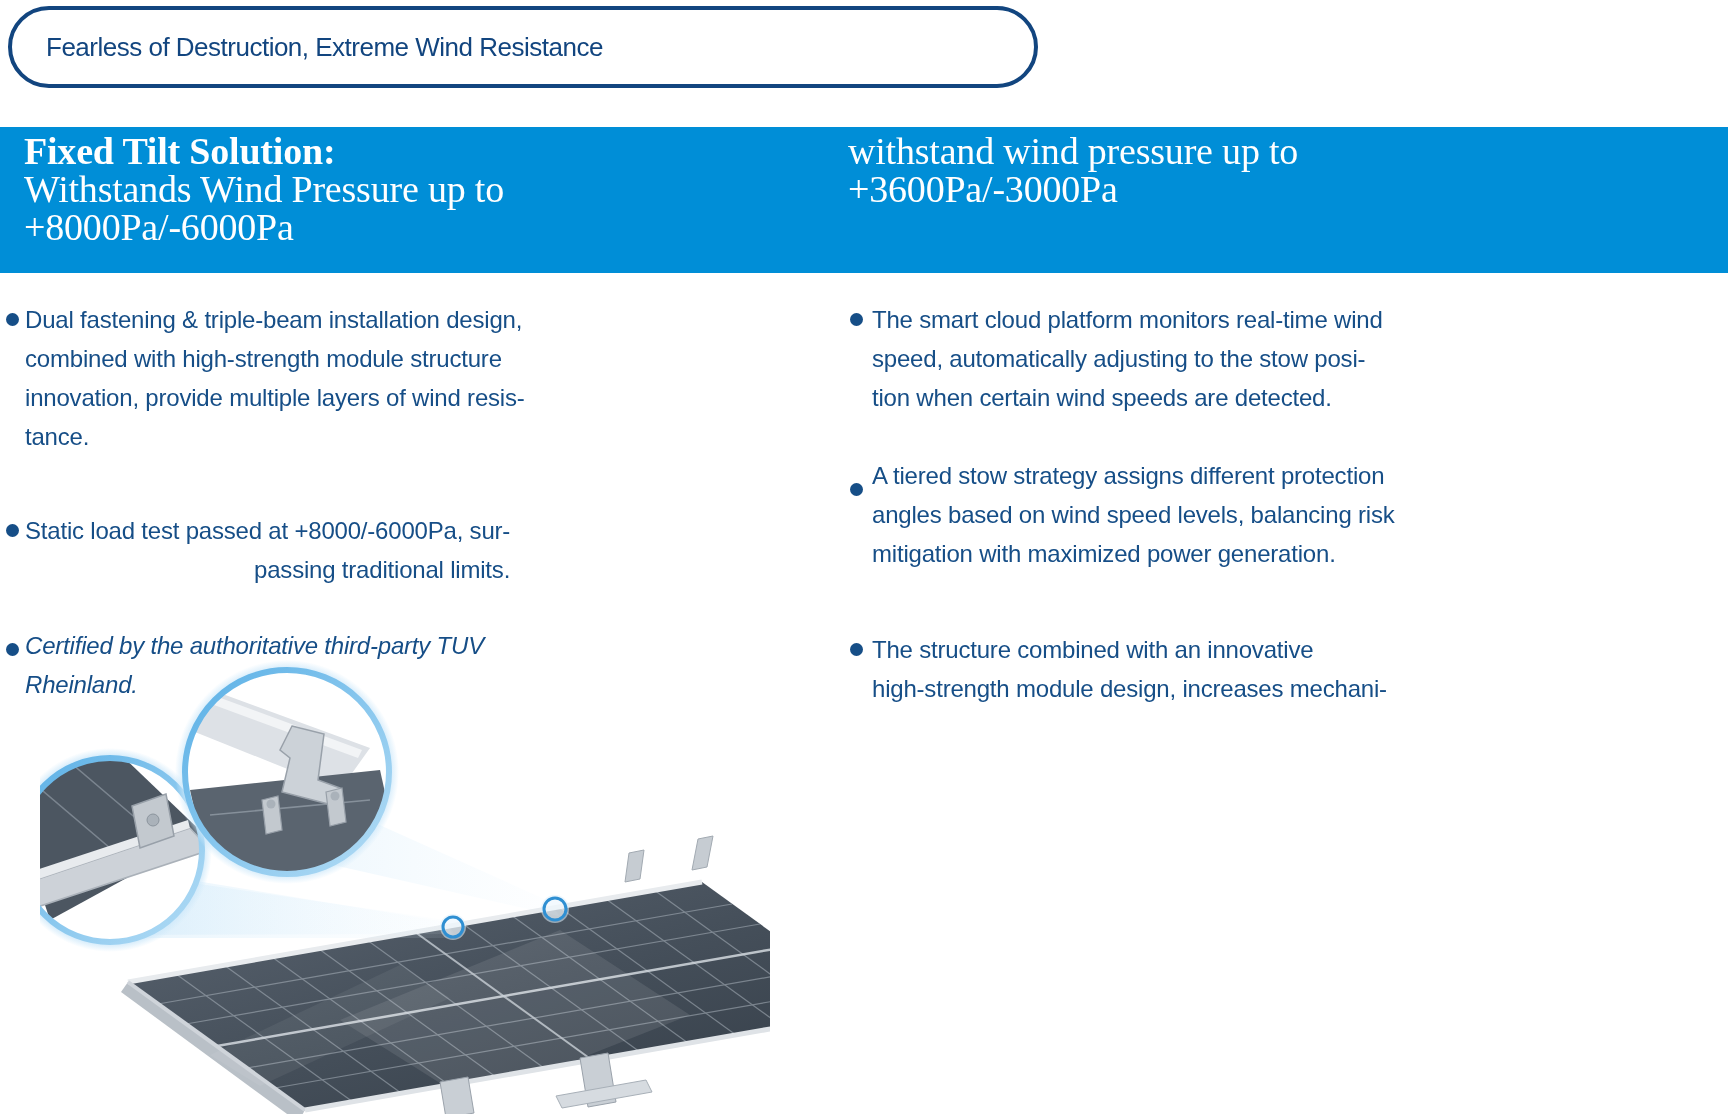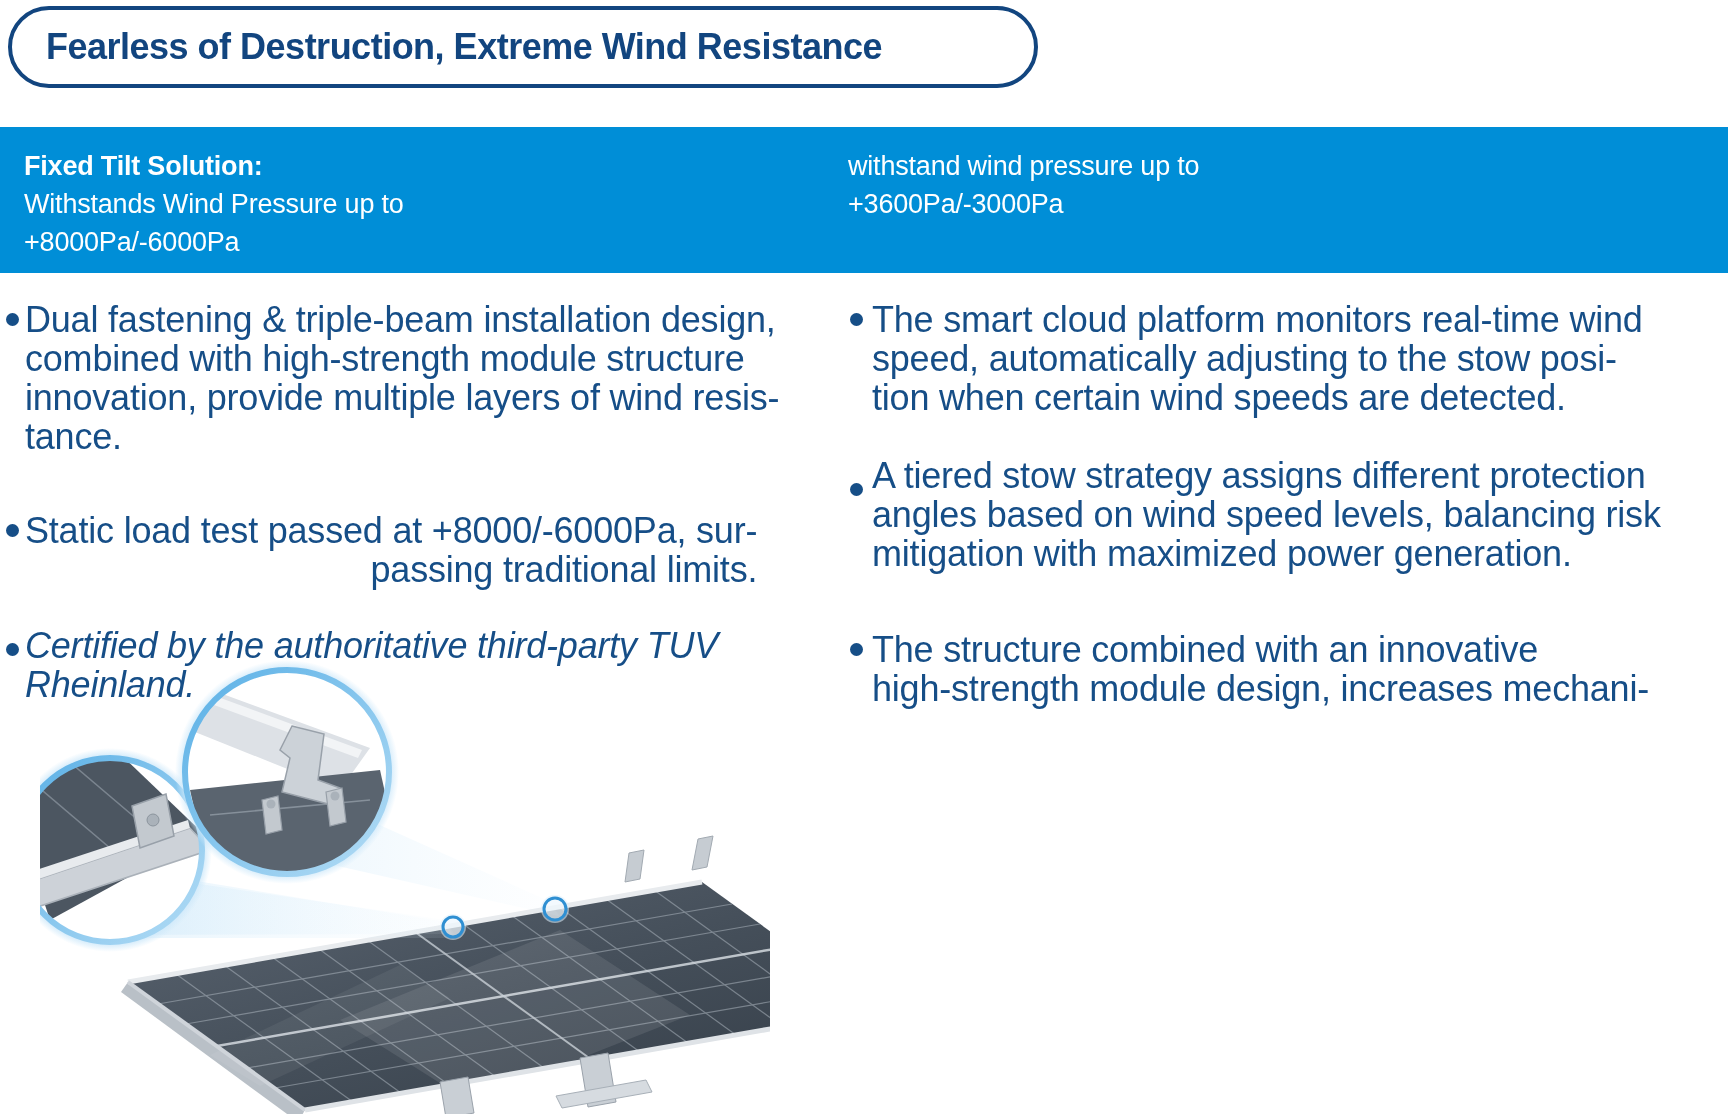--- a/index.html
+++ b/index.html
@@ -22,45 +22,46 @@
     position:absolute;left:8px;top:6px;
     width:1030px;height:82px;
     box-sizing:border-box;
     border:4px solid var(--navy);
     border-radius:44px;
     display:flex;align-items:center;
     padding-left:34px;
   }
   .title-pill h1{
     margin:0;
-    font-size:36px;font-weight:700;
+    font-size:26px;font-weight:400;
     letter-spacing:-0.5px;
     color:var(--navy);
     white-space:nowrap;
   }
   
   .banner{
     position:absolute;left:0;top:127px;
     width:1728px;height:146px;
     background:var(--banner-blue);
     color:#ffffff;
   }
   .banner-block{
-    position:absolute;top:20px;
-    line-height:38px;font-size:27px;
+    position:absolute;top:5px;
+    line-height:38px;font-size:38px;
     letter-spacing:-0.2px;
     white-space:nowrap;
+    font-family:Liberation Serif, serif;
   }
   .banner-block .bb-heading{font-weight:700;}
   .banner-left{left:24px;}
   .banner-right{left:848px;}
   
   .bullet-block{
     position:absolute;
-    font-size:36px;line-height:39px;
+    font-size:24px;line-height:39px;
     color:var(--body-navy);
     letter-spacing:-0.2px;
     white-space:nowrap;
   }
   .bullet-dot{
     position:absolute;
     width:13px;height:13px;border-radius:50%;
     background:var(--body-navy);
   }
   .col-left .bullet-block{left:25px;}

